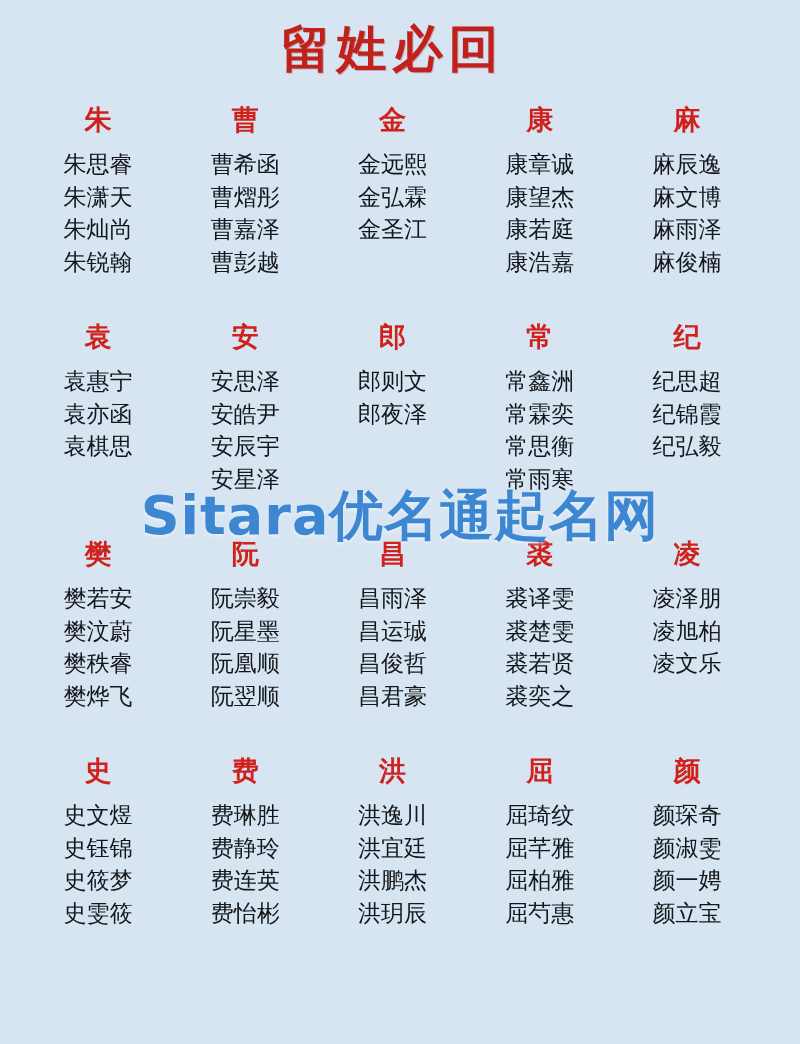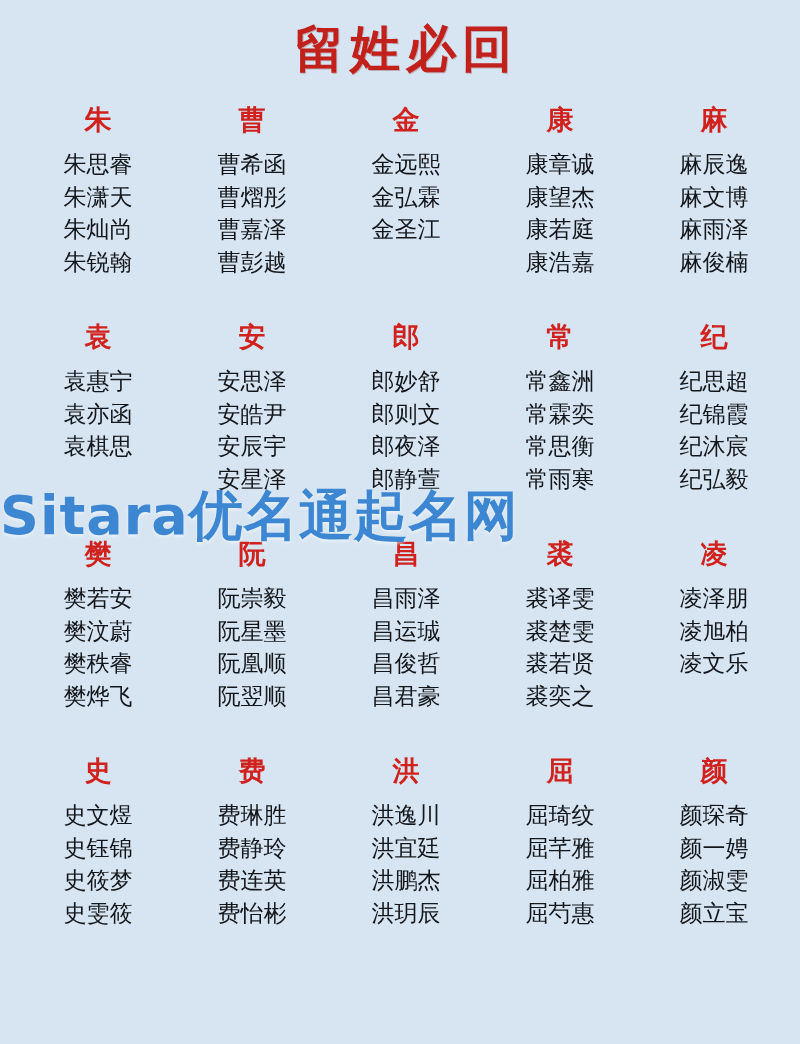--- a/index.html
+++ b/index.html
@@ -12,21 +12,21 @@
     background: #d7e5f2;
     font-family: "Liberation Serif", "DejaVu Serif", serif;
     position: relative;
     overflow: hidden;
   }
   .page {
     position: relative;
     width: 800px;
     height: 1044px;
     box-sizing: border-box;
-    padding: 14px 14px 0 26px;
+    padding: 14px 41px 0 26px;
   }
   .title {
     text-align: center;
     color: #c2201b;
     font-size: 50px;
     font-weight: bold;
     letter-spacing: 6px;
     line-height: 1.15;
     margin: 6px 0 26px 0;
     text-shadow: 1px 1px 0 rgba(120,0,0,0.25);
@@ -55,21 +55,21 @@
     font-size: 23px;
     line-height: 1.42;
     white-space: nowrap;
     font-family: "DejaVu Serif", "Liberation Serif", serif;
   }
   .watermark {
     position: absolute;
     left: 0;
     top: 480px;
     width: 800px;
-    text-align: left;
+    text-align: center;
     font-size: 54px;
     font-weight: bold;
     color: #2f7fd0;
     opacity: 0.92;
     letter-spacing: 1px;
     font-family: "DejaVu Sans", "Liberation Sans", sans-serif;
     text-shadow: 0 2px 3px rgba(255,255,255,0.55);
     pointer-events: none;
   }
 </style>
@@ -126,37 +126,34 @@
     </div>
     <div class="block">
       <div class="surname">安</div>
       <div class="name">安思泽</div>
       <div class="name">安皓尹</div>
       <div class="name">安辰宇</div>
       <div class="name">安星泽</div>
     </div>
     <div class="block">
       <div class="surname">郎</div>
-      <div class="name">郎妙舒</div>
       <div class="name">郎则文</div>
       <div class="name">郎夜泽</div>
-      <div class="name">郎静萱</div>
     </div>
     <div class="block">
       <div class="surname">常</div>
       <div class="name">常鑫洲</div>
       <div class="name">常霖奕</div>
       <div class="name">常思衡</div>
       <div class="name">常雨寒</div>
     </div>
     <div class="block">
       <div class="surname">纪</div>
       <div class="name">纪思超</div>
       <div class="name">纪锦霞</div>
-      <div class="name">纪沐宸</div>
       <div class="name">纪弘毅</div>
     </div>
   </div>
 
   <div class="block-row">
     <div class="block">
       <div class="surname">樊</div>
       <div class="name">樊若安</div>
       <div class="name">樊汶蔚</div>
       <div class="name">樊秩睿</div>
@@ -216,21 +213,21 @@
     <div class="block">
       <div class="surname">屈</div>
       <div class="name">屈琦纹</div>
       <div class="name">屈芊雅</div>
       <div class="name">屈柏雅</div>
       <div class="name">屈芍惠</div>
     </div>
     <div class="block">
       <div class="surname">颜</div>
       <div class="name">颜琛奇</div>
+      <div class="name">颜淑雯</div>
       <div class="name">颜一娉</div>
-      <div class="name">颜淑雯</div>
       <div class="name">颜立宝</div>
     </div>
   </div>
 
   <div class="watermark">Sitara优名通起名网</div>
 
 </div>
 
 </body></html>

